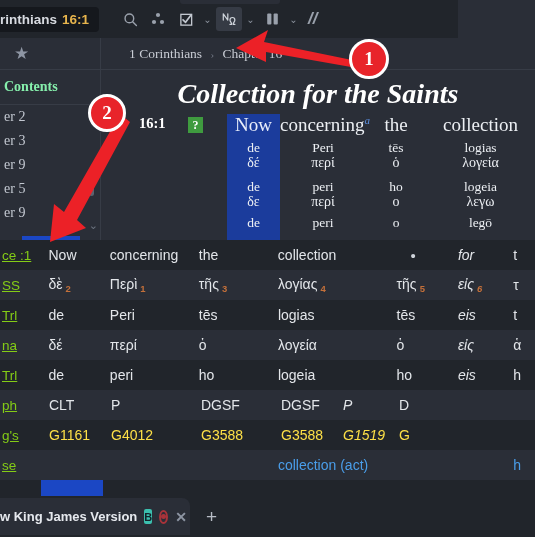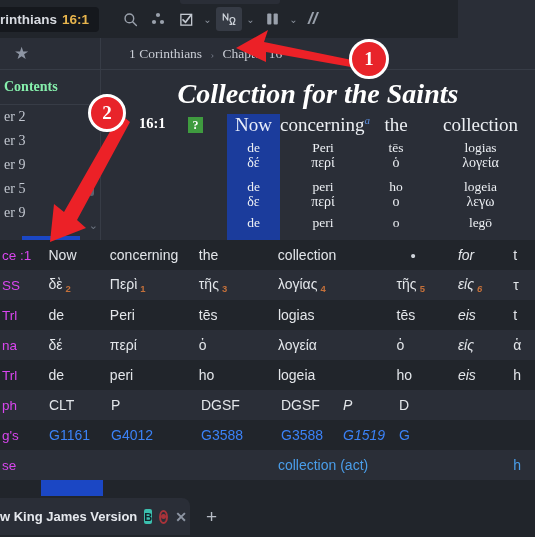--- a/index.html
+++ b/index.html
@@ -117,22 +117,22 @@
   .grid-hl {
     position: absolute; left: 41px; top: 0; width: 62px; height: 256px; background: #1b47c4;
   }
   .grow { position: relative; display: flex; align-items: center; height: 30px; }
   .grow.alt { background: #2a2e37; }
   .grow.base { background: #21252b; }
   .gcell {
     position: relative; z-index: 2; color: #e3e6ea; font-size: 14px;
     padding-left: 8px; white-space: nowrap; overflow: hidden;
   }
-  .gcell.lbl { color: #d946ef; font-size: 13.5px; padding-left: 2px; }
-  .gcell.strong { color: #3b82f6; }
+  .gcell.lbl { color: #84cc16; font-size: 13.5px; padding-left: 2px; text-decoration: underline; }
+  .gcell.strong { color: #fde047; }
   .gcell.gloss { color: #4a9eea; }
   .gcell.dot { color: #cfd4db; font-size: 15px; }
   .gnum { color: #c4703a; font-size: 9.5px; vertical-align: sub; margin-left: 3px; font-weight: 700; }
   .w0 { width: 41px; }
   .w1 { width: 62px; }
   .w2 { width: 90px; }
   .w3 { width: 80px; }
   .w4 { width: 120px; }
   .w5 { width: 62px; }
   .w6 { width: 56px; font-style: italic; }

